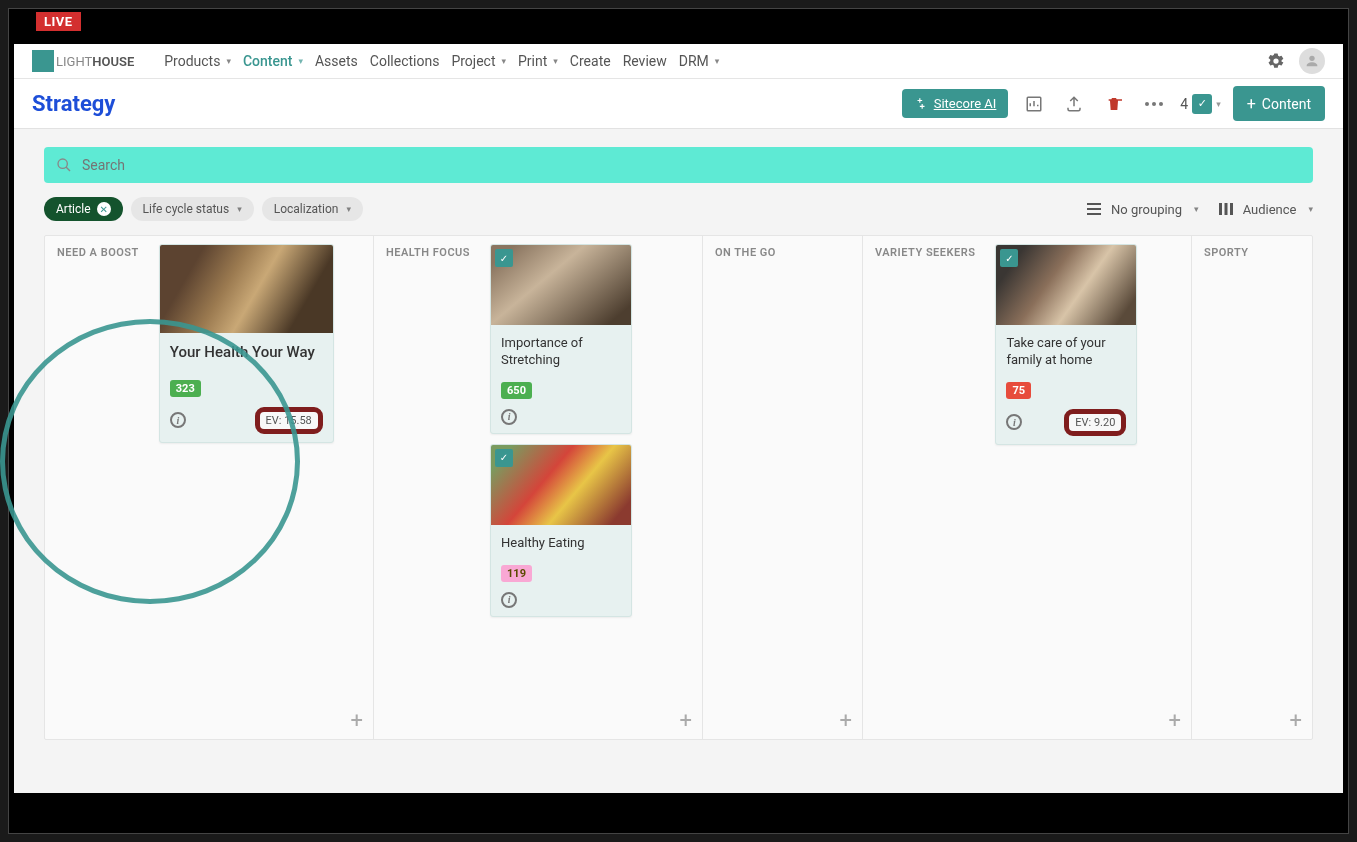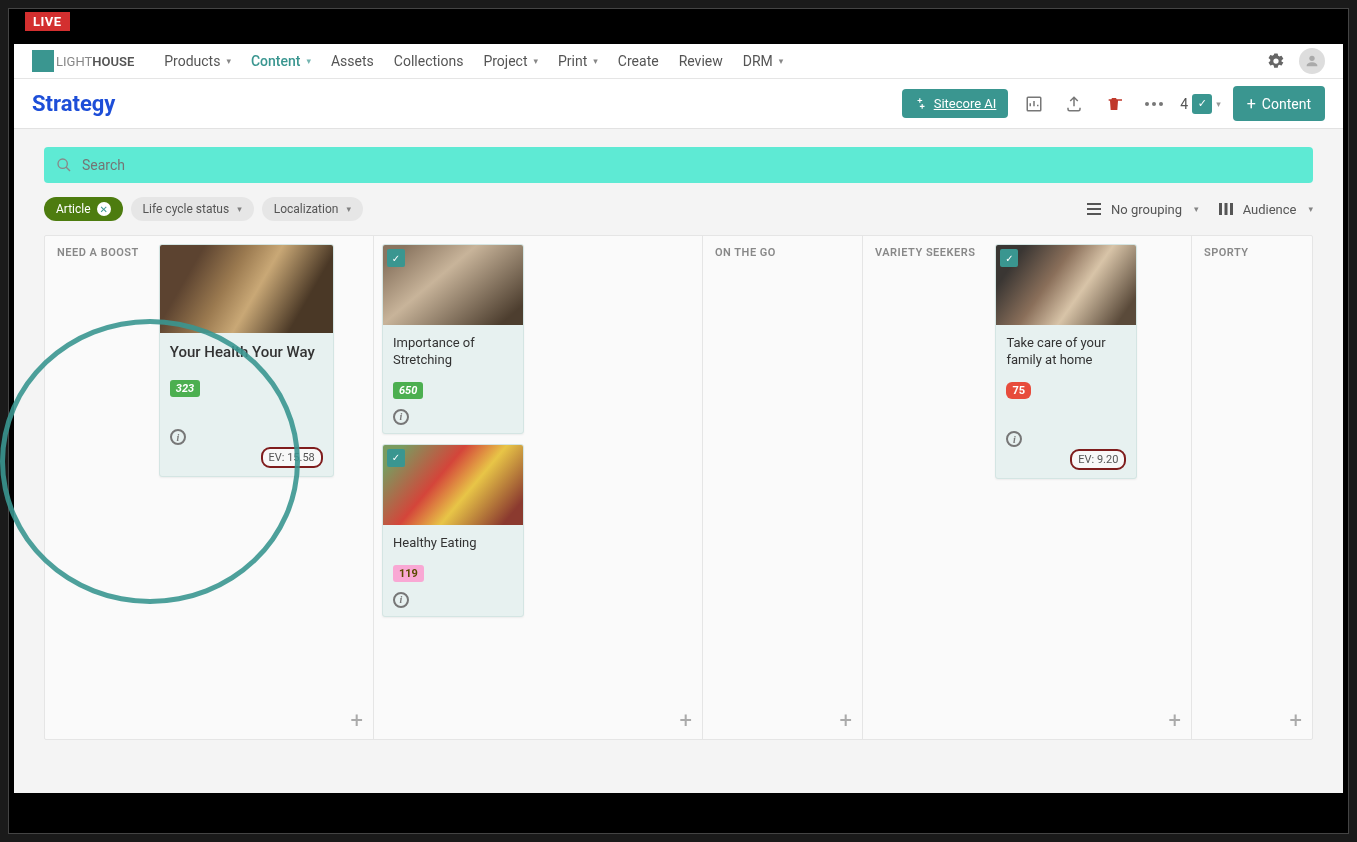--- a/index.html
+++ b/index.html
@@ -1,46 +1,46 @@
 <!DOCTYPE html>
 <html><head>
 <meta charset="utf-8">
 <style>
   * { box-sizing: border-box; margin: 0; padding: 0; font-family: -apple-system, BlinkMacSystemFont, "Segoe UI", Roboto, sans-serif; }
   body { background: #1a1a1a; width: 1357px; height: 842px; overflow: hidden; }
   .stage { position: relative; background: #000; width: 1341px; height: 826px; margin: 8px; border: 1px solid #444; }
-  .live-badge { position: absolute; top: 3px; left: 16px; background: #d32f2f; color: #fff; font-weight: 700; font-size: 13px; padding: 2px 8px; z-index: 50; letter-spacing: 0.5px; }
+  .live-badge { position: absolute; top: 3px; left: 27px; background: #d32f2f; color: #fff; font-weight: 700; font-size: 13px; padding: 2px 8px; z-index: 50; letter-spacing: 0.5px; }
   .app { background: #fff; position: absolute; top: 35px; left: 5px; right: 5px; bottom: 40px; display: flex; flex-direction: column; }
   .topbar { height: 35px; display: flex; align-items: center; padding: 0 18px; border-bottom: 1px solid #e5e5e5; }
   .logo { display: flex; align-items: center; margin-right: 30px; }
   .logo-mark { width: 22px; height: 22px; background: #3a9690; display: inline-block; margin-right: 2px; }
   .logo-text-1 { color: #888; font-size: 13px; font-weight: 400; }
   .logo-text-2 { color: #555; font-size: 13px; font-weight: 600; }
-  .nav { display: flex; gap: 20px; align-items: center; flex: 1; }
+  .nav { display: flex; gap: 12px; align-items: center; flex: 1; }
   .nav-item { color: #555; font-size: 14px; cursor: pointer; display: flex; align-items: center; gap: 4px; }
   .nav-item.active { color: #3a9690; font-weight: 500; }
   .caret::after { content: "▾"; font-size: 9px; opacity: 0.7; margin-left: 2px; }
   .top-right { display: flex; align-items: center; gap: 14px; }
   .gear-icon svg, .avatar svg { display: block; }
   .avatar { width: 26px; height: 26px; border-radius: 50%; background: #ddd; display: flex; align-items: center; justify-content: center; color: #aaa; }
   .subbar { height: 50px; display: flex; align-items: center; padding: 0 18px; border-bottom: 1px solid #e2e2e2; box-shadow: 0 1px 2px rgba(0,0,0,0.03); }
   .page-title { font-size: 22px; font-weight: 700; color: #1d4ed8; flex: 1; }
   .sub-actions { display: flex; align-items: center; gap: 12px; }
   .btn-ai { background: #3a9690; color: #fff; border-radius: 4px; padding: 7px 12px; font-size: 13px; display: flex; align-items: center; gap: 6px; cursor: pointer; text-decoration: underline; }
   .icon-btn { width: 28px; height: 28px; display: flex; align-items: center; justify-content: center; color: #777; cursor: pointer; border-radius: 3px; }
   .icon-btn.danger { color: #c0392b; }
   .sel-count { color: #555; font-size: 14px; display: flex; align-items: center; gap: 4px; }
   .sel-check { width: 20px; height: 20px; background: #3a9690; color: #fff; display: flex; align-items: center; justify-content: center; border-radius: 3px; font-size: 11px; }
   .btn-content { background: #3a9690; color: #fff; border-radius: 4px; padding: 8px 14px; font-size: 14px; display: flex; align-items: center; gap: 6px; cursor: pointer; }
   .workspace { flex: 1; background: #f4f4f4; padding: 18px 30px; overflow: hidden; }
   .search-bar { background: #5eead4; border-radius: 4px; height: 36px; display: flex; align-items: center; padding: 0 12px; gap: 10px; justify-content: center; }
   .search-bar input { border: none; background: transparent; outline: none; font-size: 14px; flex: 1; color: #555; }
   .filter-row { display: flex; align-items: center; margin-top: 14px; gap: 8px; }
   .chip { background: #e6e6e6; color: #555; border-radius: 14px; padding: 5px 12px; font-size: 12px; display: flex; align-items: center; gap: 6px; cursor: pointer; }
-  .chip.active { background: #4d7c0f; color: #fff; justify-content: space-between; }
+  .chip.active { background: #14532d; color: #fff; justify-content: space-between; }
   .chip .x { width: 14px; height: 14px; border-radius: 50%; background: #fff; color: #3a9690; font-size: 10px; display: flex; align-items: center; justify-content: center; }
   .view-controls { margin-left: auto; display: flex; gap: 20px; color: #555; font-size: 13px; align-items: center; }
   .vc-item { display: flex; align-items: center; gap: 10px; cursor: pointer; }
   .board { display: flex; margin-top: 14px; border: 1px solid #e5e5e5; background: #fafafa; border-radius: 2px; height: 505px; }
   .col { border-right: 1px solid #e5e5e5; display: flex; flex-direction: row; position: relative; }
   .col:last-child { border-right: none; }
   .col-header { font-size: 11px; font-weight: 600; color: #888; letter-spacing: 0.5px; padding: 10px 12px 8px; text-transform: uppercase; }
   .col-body { flex: 1; padding: 8px; display: flex; flex-direction: column; gap: 10px; overflow-y: auto; }
   .add-btn { position: absolute; bottom: 6px; right: 10px; color: #aaa; font-size: 22px; cursor: pointer; }
   .card { background: #e7f1f0; border: 1px solid #d4e5e3; border-radius: 3px; overflow: hidden; width: 142px; box-shadow: 0 1px 2px rgba(0,0,0,0.06); }
@@ -49,26 +49,26 @@
   .card.big .card-img { height: 88px; }
   .img-hair { background: linear-gradient(120deg, #5c4330 20%, #9b7a50 40%, #c9a876 55%, #4a3826 80%); }
   .img-stretch { background: linear-gradient(140deg, #8a7560 10%, #c8b49a 40%, #4d3e2f 90%); }
   .img-food { background: linear-gradient(130deg, #7a9b5f 10%, #d4453a 40%, #e8c547 60%, #8b3a2f 90%); }
   .img-family { background: linear-gradient(125deg, #3a3633 15%, #8a6f5a 40%, #d8c4a8 60%, #5a4a3a 90%); }
   .card-check { position: absolute; top: 4px; left: 4px; width: 18px; height: 18px; background: #3a9690; color: #fff; display: flex; align-items: center; justify-content: center; font-size: 10px; border-radius: 2px; }
   .card-body { padding: 10px 10px 8px; }
   .card-title { font-size: 13px; color: #333; line-height: 1.3; margin-bottom: 10px; }
   .card.big .card-title { font-size: 15px; font-weight: 500; margin-bottom: 14px; }
   .badge { display: inline-block; color: #fff; font-size: 11px; font-weight: 700; padding: 2px 6px; border-radius: 3px; margin-bottom: 10px; }
-  .badge.green { background: #4caf50; font-style: italic; }
+  .badge.green { background: #4caf50; }
   .badge.yellow { background: #f9a8d4; color: #5c4a00; }
-  .badge.red { background: #e74c3c; border-radius: 6px; }
+  .badge.red { background: #e74c3c; }
   .card-foot { display: flex; align-items: center; justify-content: space-between; }
   .info-icon { width: 16px; height: 16px; border: 2px solid #777; border-radius: 50%; display: flex; align-items: center; justify-content: center; font-size: 10px; color: #777; font-weight: 700; font-style: italic; font-family: serif; }
-  .ev-tag { border: 2px solid #7f1d1d; border-radius: 9px; padding: 2px 6px; font-size: 11px; color: #555; background: #f8f8f8; margin-top: 40px; }
+  .ev-tag { border: 5px solid #7f1d1d; border-radius: 9px; padding: 2px 6px; font-size: 11px; color: #555; background: #f8f8f8; }
   .highlight-ring { position: absolute; border: 5px solid #3a9690; border-radius: 50%; width: 300px; height: 285px; top: 275px; left: -14px; z-index: 30; pointer-events: none; opacity: 0.9; }
 </style>
 </head>
 <body>
 
 <div class="stage">
   <div class="live-badge">LIVE</div>
 
   <div class="app">
 
@@ -194,20 +194,21 @@
                 <div class="card-img img-hair"></div>
                 <div class="card-body"><div class="card-title">Your Health Your Way</div><span class="badge green">323</span><div class="card-foot">
                     <div class="info-icon">i</div>
                     <div class="ev-tag">EV: 15.58</div>
                   </div></div>
               </div>
             </div>
             <div class="add-btn">+</div>
           </div>
           <div class="col" style="width: 320px; flex: 1 1 0%;">
+            <div class="col-header">HEALTH FOCUS</div>
             <div class="col-body">
               <div class="card">
                 <div class="card-img img-stretch">
                   <div class="card-check">✓</div>
                 </div>
                 <div class="card-body"><div class="card-title">Importance of Stretching</div><span class="badge green">650</span><div class="card-foot">
                     <div class="info-icon">i</div>
                   </div></div>
               </div>
               <div class="card">

